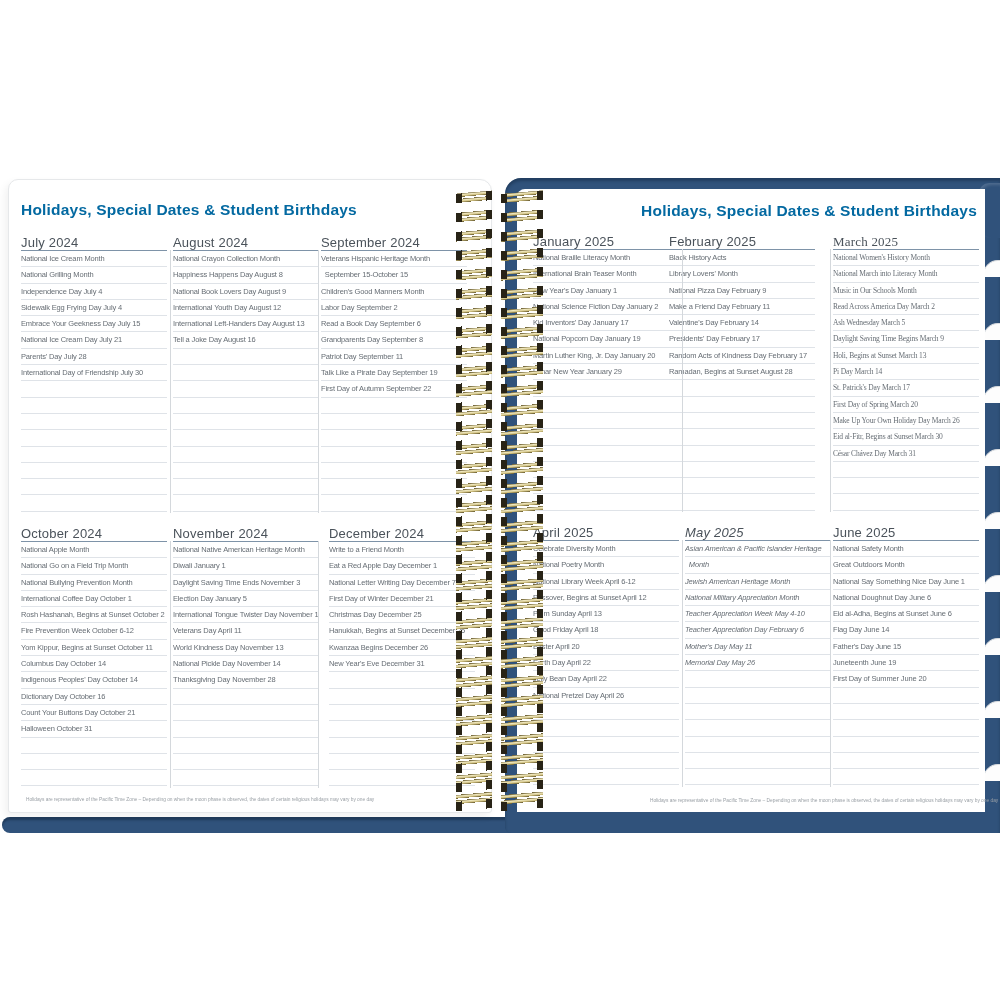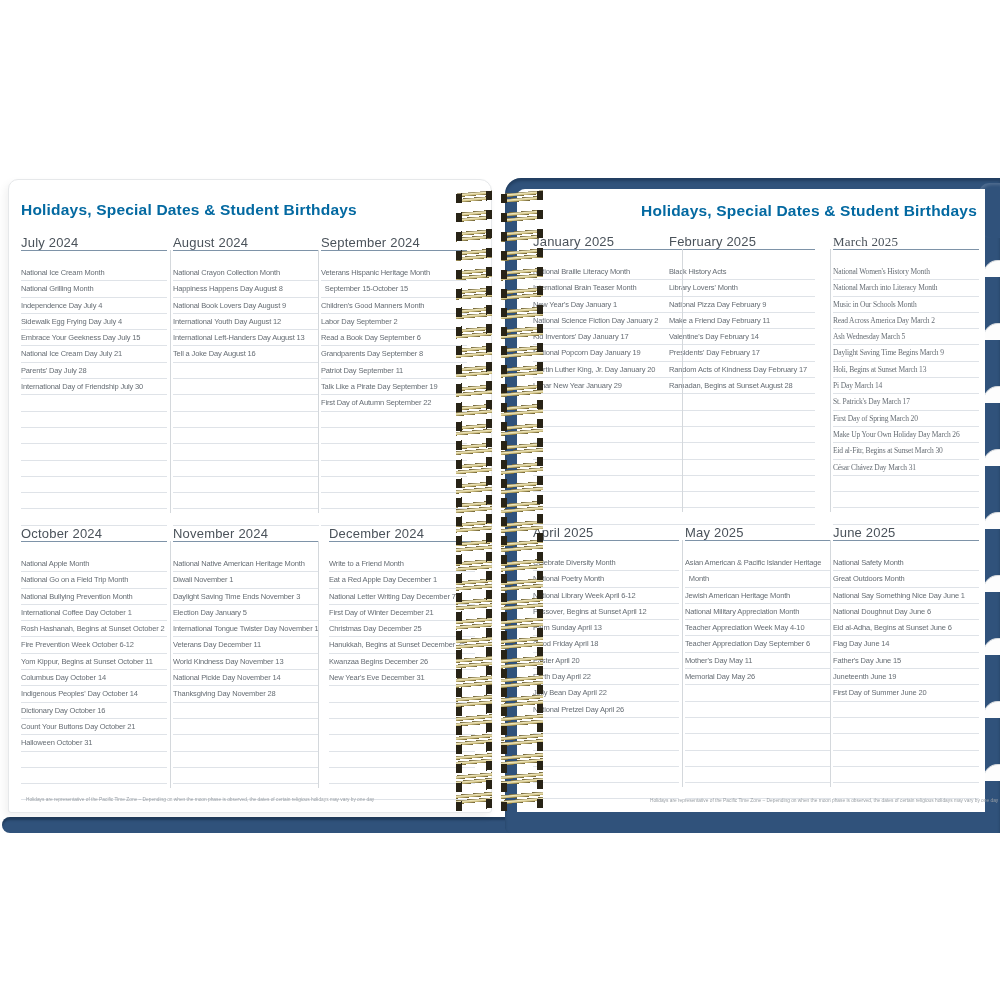--- a/index.html
+++ b/index.html
@@ -69,21 +69,21 @@
   }
   .title-left  { left:12px; top:21px; }
   .title-right { right:8px; top:13px; }
 
   .month-col { position:absolute; width:146px; }
   .month-header {
     height:14px; font-size:13px; line-height:12px; color:#4a525a;
     border-bottom:1.5px solid #7e93a8; letter-spacing:0.2px; white-space:nowrap;
   }
   .col-body {
-    margin-top:14px;
+    margin-top:0;
     background:repeating-linear-gradient(180deg,
       rgba(0,0,0,0) 0px, rgba(0,0,0,0) 15.3px, #dfe3e8 15.3px, #dfe3e8 16.3px);
   }
   .rows16 { height:260.8px; }
   .rows15 { height:244.5px; }
   .entry {
     height:16.3px; line-height:16px; font-size:7.5px; letter-spacing:-0.15px;
     color:#666d74; white-space:pre; overflow:hidden;
   }
   .col-sep { position:absolute; width:1px; background:#d4d8dc; }
@@ -171,25 +171,25 @@
           <div class="entry">Indigenous Peoples' Day October 14</div>
           <div class="entry">Dictionary Day October 16</div>
           <div class="entry">Count Your Buttons Day October 21</div>
           <div class="entry">Halloween October 31</div>
         </div>
     </div>
     <div class="month-col" style="left:164px; top:348px;">
       <div class="month-header">November 2024</div>
       <div class="col-body rows15">
           <div class="entry">National Native American Heritage Month</div>
-          <div class="entry">Diwali November 1</div>
+          <div class="entry">Diwali January 1</div>
           <div class="entry">Daylight Saving Time Ends November 3</div>
           <div class="entry">Election Day January 5</div>
           <div class="entry">International Tongue Twister Day November 10</div>
-          <div class="entry">Veterans Day December 11</div>
+          <div class="entry">Veterans Day April 11</div>
           <div class="entry">World Kindness Day November 13</div>
           <div class="entry">National Pickle Day November 14</div>
           <div class="entry">Thanksgiving Day November 28</div>
         </div>
     </div>
     <div class="month-col" style="left:320px; top:348px;">
       <div class="month-header">December 2024</div>
       <div class="col-body rows15">
           <div class="entry">Write to a Friend Month</div>
           <div class="entry">Eat a Red Apple Day December 1</div>
@@ -265,29 +265,29 @@
           <div class="entry">National Library Week April 6-12</div>
           <div class="entry">Passover, Begins at Sunset April 12</div>
           <div class="entry">Palm Sunday April 13</div>
           <div class="entry">Good Friday April 18</div>
           <div class="entry">Easter April 20</div>
           <div class="entry">Earth Day April 22</div>
           <div class="entry">Jelly Bean Day April 22</div>
           <div class="entry">National Pretzel Day April 26</div>
         </div>
     </div>
-    <div class="month-col" style="left:168px; top:338px;">
+    <div class="month-col" style="left:168px; top:338px;font-style:italic;">
       <div class="month-header">May 2025</div>
       <div class="col-body rows15">
           <div class="entry">Asian American &amp; Pacific Islander Heritage</div>
           <div class="entry">  Month</div>
           <div class="entry">Jewish American Heritage Month</div>
           <div class="entry">National Military Appreciation Month</div>
           <div class="entry">Teacher Appreciation Week May 4-10</div>
-          <div class="entry">Teacher Appreciation Day September 6</div>
+          <div class="entry">Teacher Appreciation Day February 6</div>
           <div class="entry">Mother's Day May 11</div>
           <div class="entry">Memorial Day May 26</div>
         </div>
     </div>
     <div class="month-col" style="left:316px; top:338px;">
       <div class="month-header">June 2025</div>
       <div class="col-body rows15">
           <div class="entry">National Safety Month</div>
           <div class="entry">Great Outdoors Month</div>
           <div class="entry">National Say Something Nice Day June 1</div>

